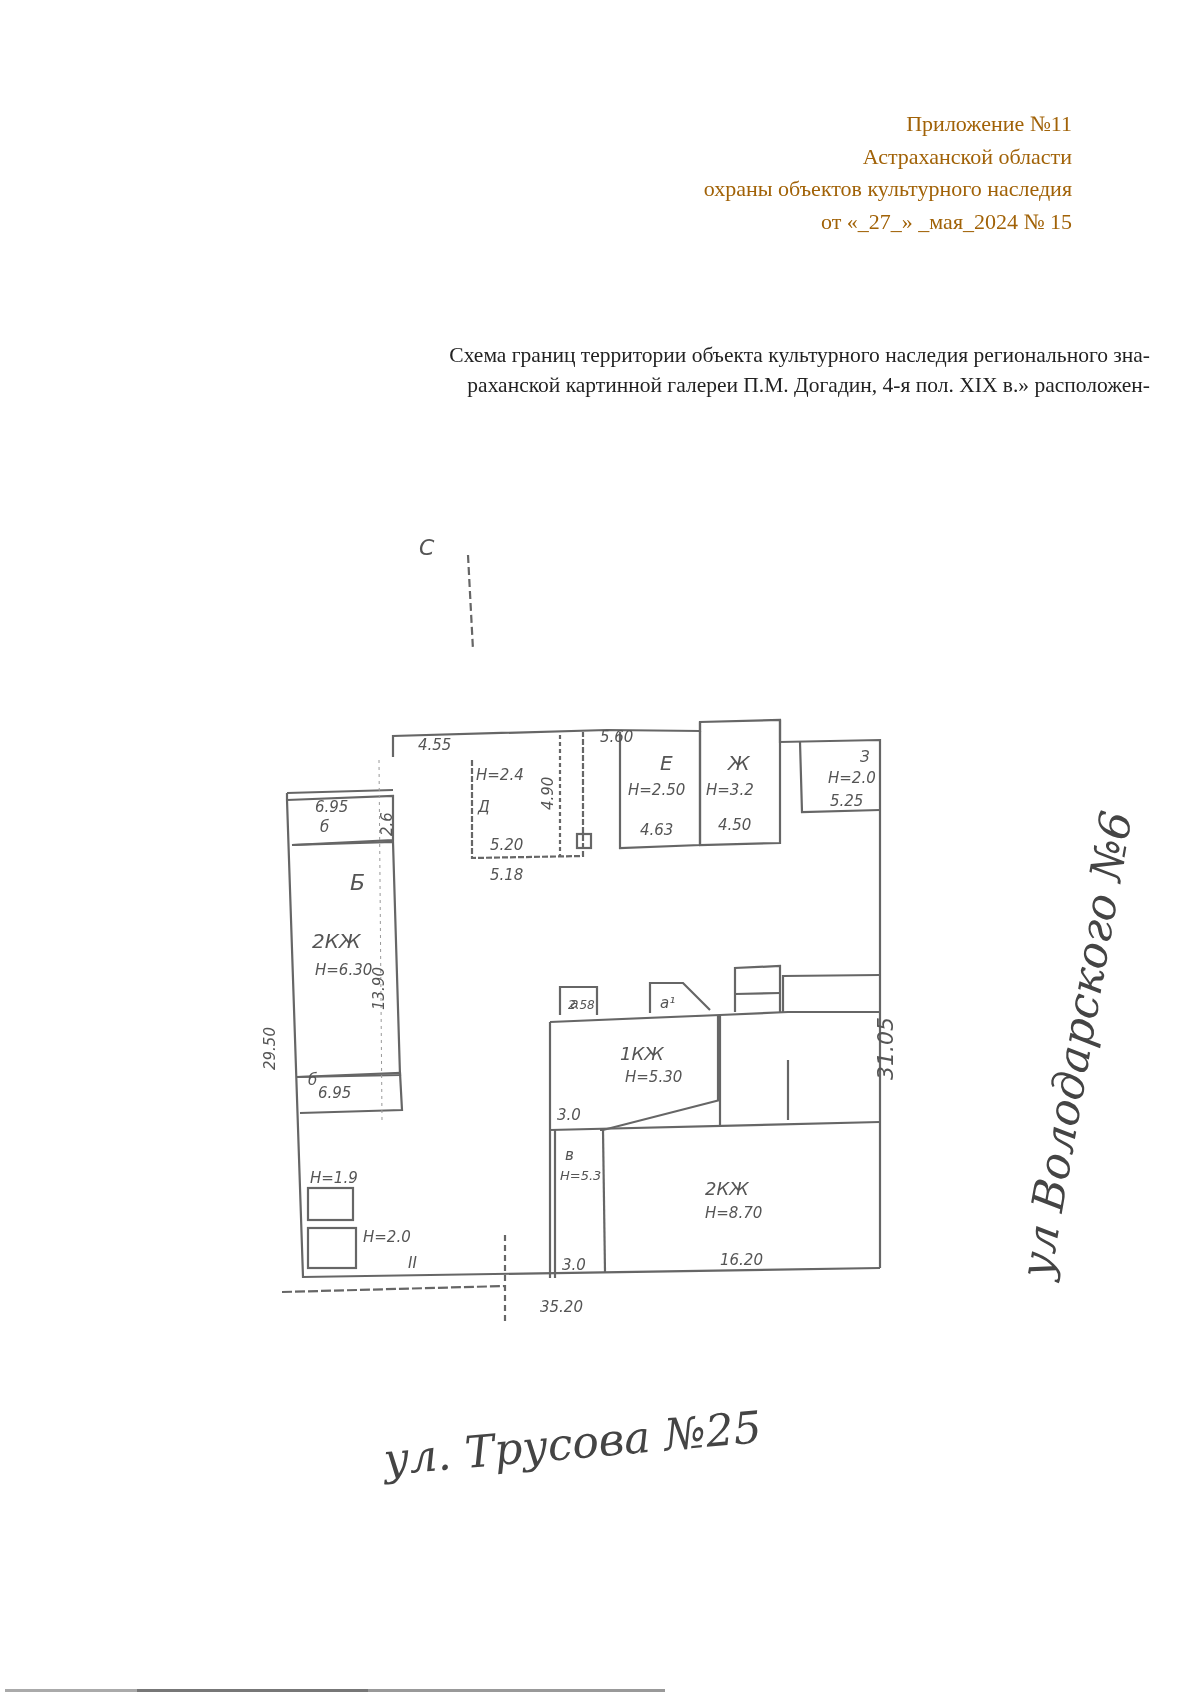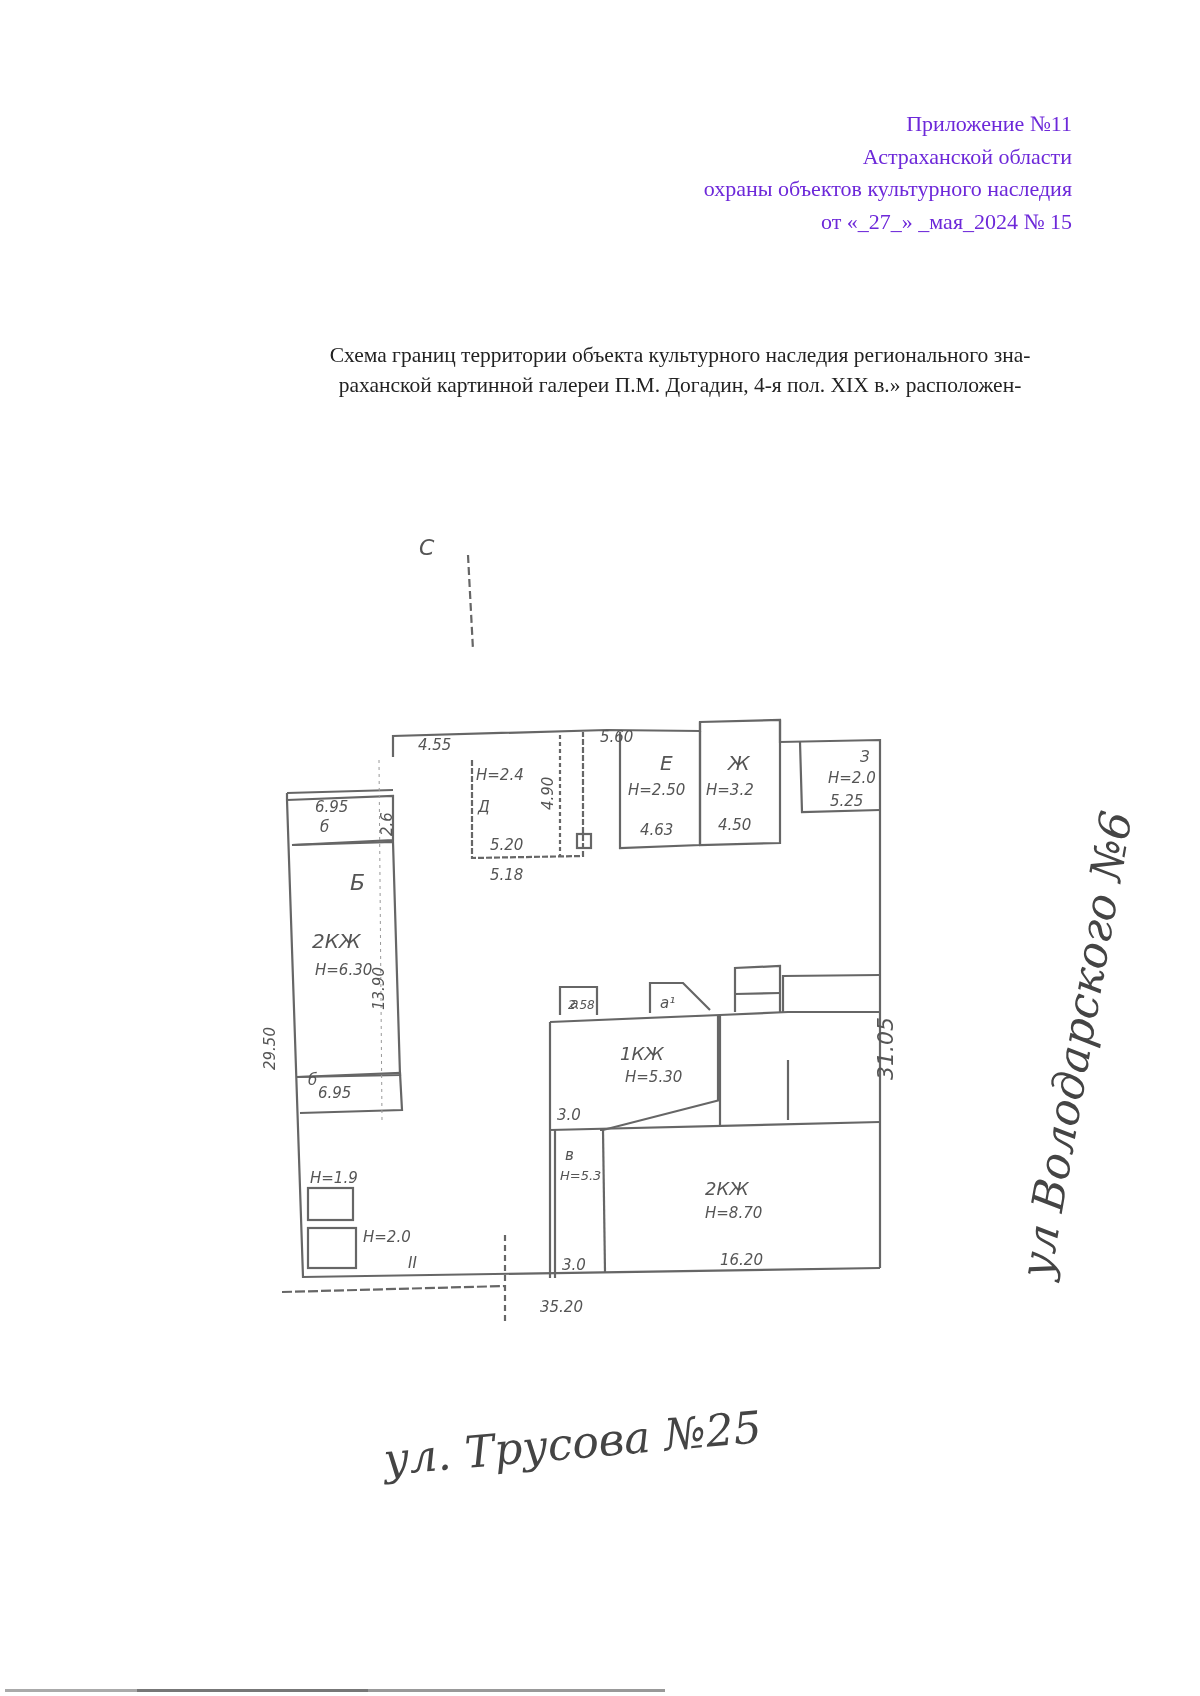--- a/index.html
+++ b/index.html
@@ -1,23 +1,23 @@
 <!DOCTYPE html>
 <html><head>
 <meta charset="utf-8">
 <style>
   html, body { margin:0; padding:0; background:#ffffff; }
   body { width:1200px; height:1696px; position:relative; overflow:hidden;
          font-family:"Liberation Serif", "DejaVu Serif", serif; color:#1a1a1a; }
   .header { position:absolute; right:128px; top:108px; text-align:right;
-            font-size:22px; line-height:32.5px; color:#6d28d9; }
+            font-size:22px; line-height:32.5px; color:#a16207; }
   .header div { white-space:nowrap; }
   .title { position:absolute; left:210px; top:340px; width:940px; text-align:center;
            font-size:21.5px; line-height:30px; color:#222; }
-  .title div { white-space:nowrap; }
+  .title div { white-space:nowrap;text-align:right; }
   .plan { position:absolute; left:0; top:0; width:1200px; height:1696px; }
   .plan svg { width:1200px; height:1696px; display:block; }
   .hw { font-family:"DejaVu Sans", sans-serif; font-style:italic; fill:#555; }
   .street { font-family:"DejaVu Serif", serif; font-style:italic; fill:#444; }
   .bottom-rule { position:absolute; left:5px; top:1689px; width:660px; height:3px;
                  background:linear-gradient(90deg,#aaa 0 20%,#777 20% 55%,#999 55% 100%); }
 </style>
 </head>
 <body>
 

